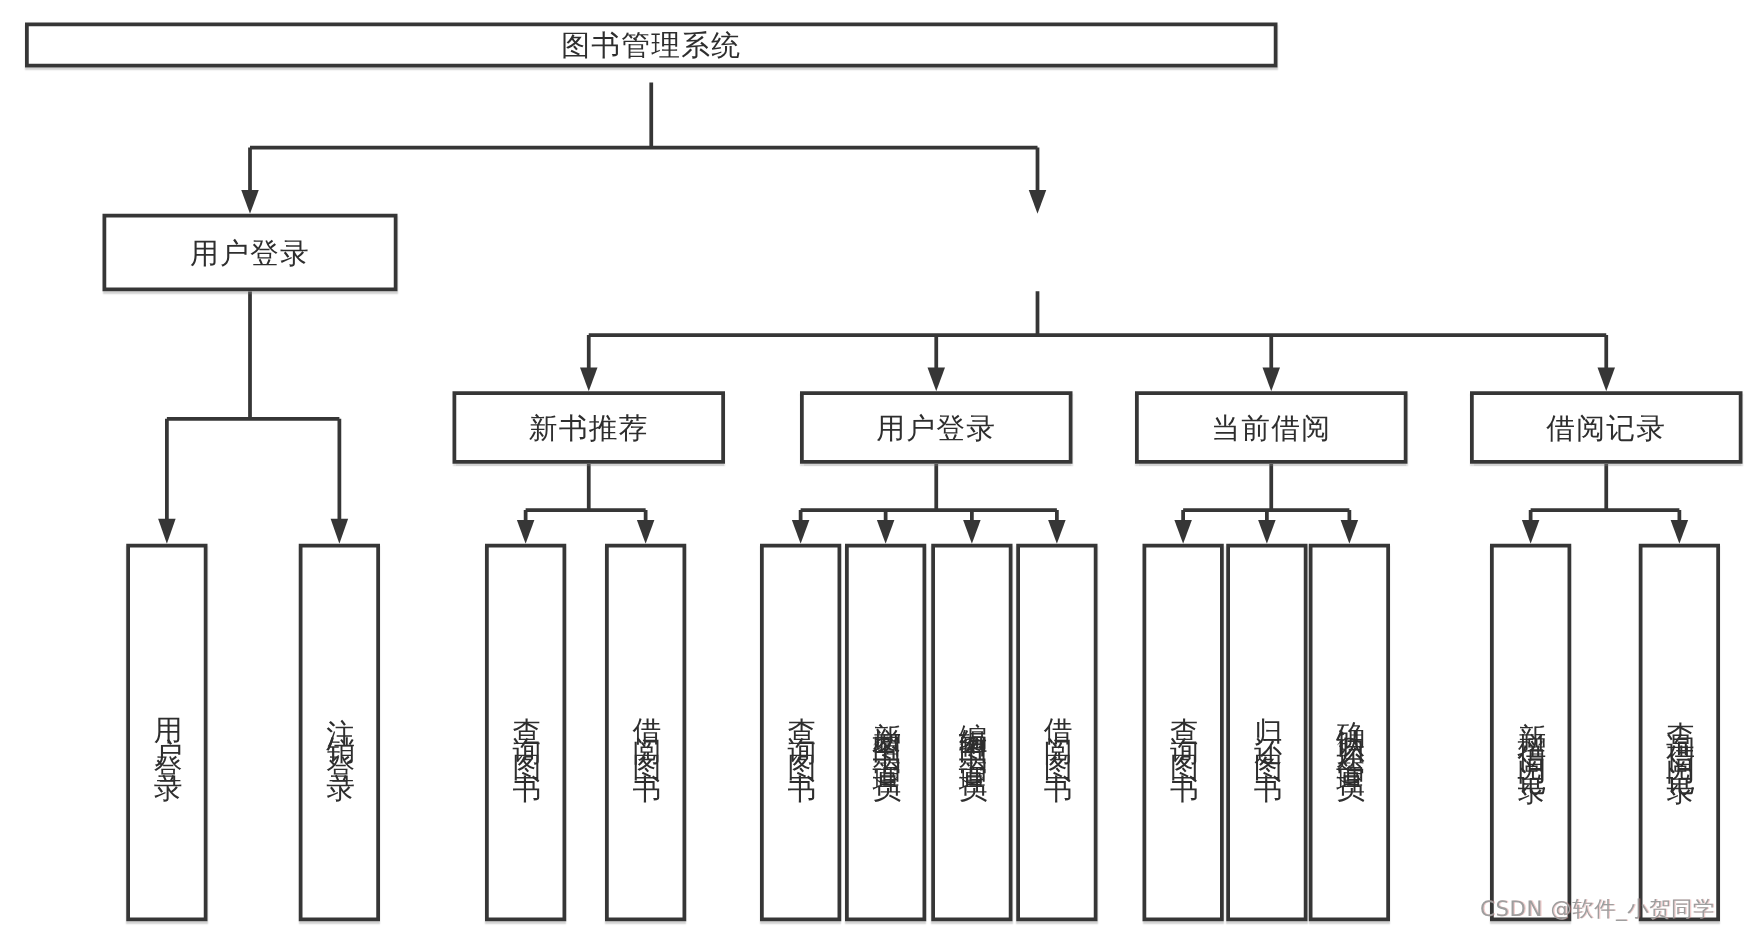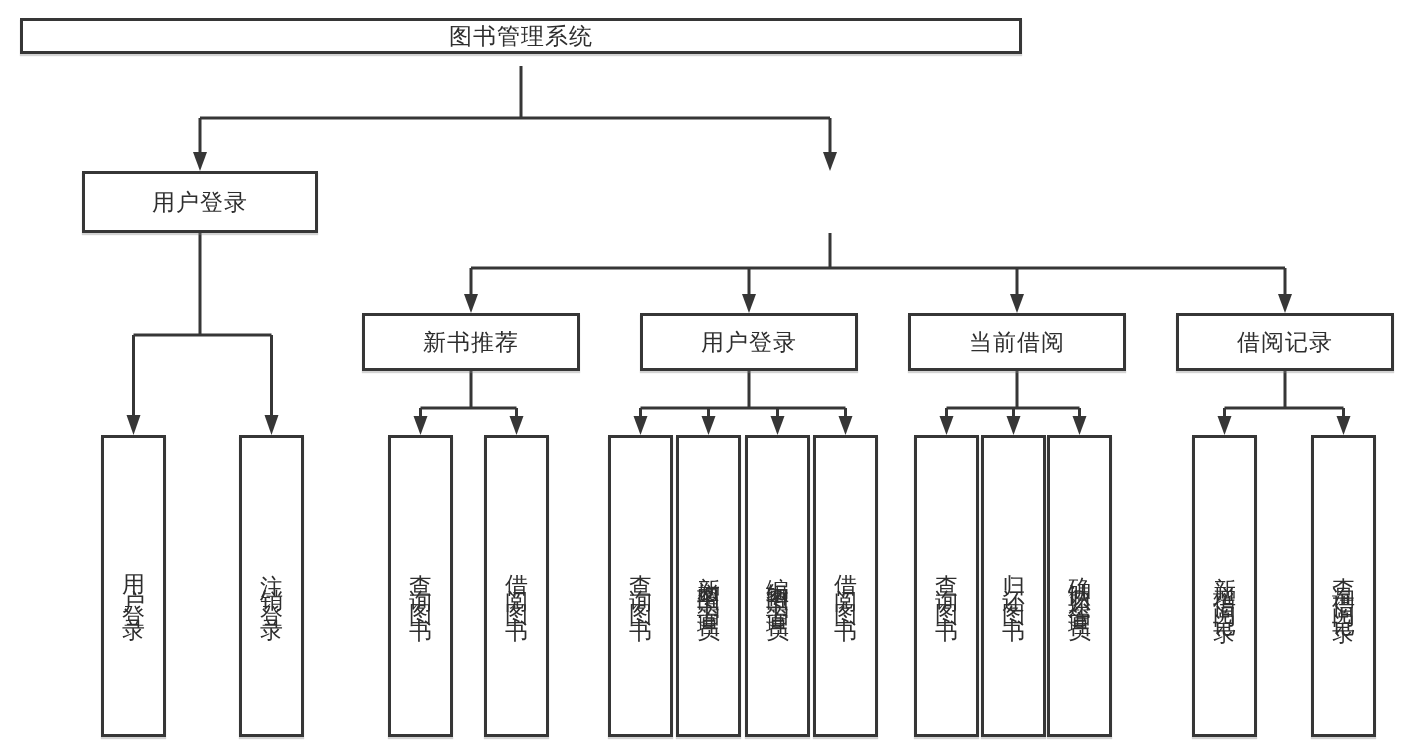--- a/index.html
+++ b/index.html
@@ -193,14 +193,15 @@
     <span class="v-label ls9">确认归还（管理员）</span>
   </div>
 
   <div class="box leaf lf12">
     <span class="v-label ls6">新增借阅记录</span>
   </div>
   <div class="box leaf lf13">
     <span class="v-label ls6">查询借阅记录</span>
   </div>
 
+  <div class="watermark">CSDN @软件_小贺同学</div>
 
 </div>
 
 </body></html>

